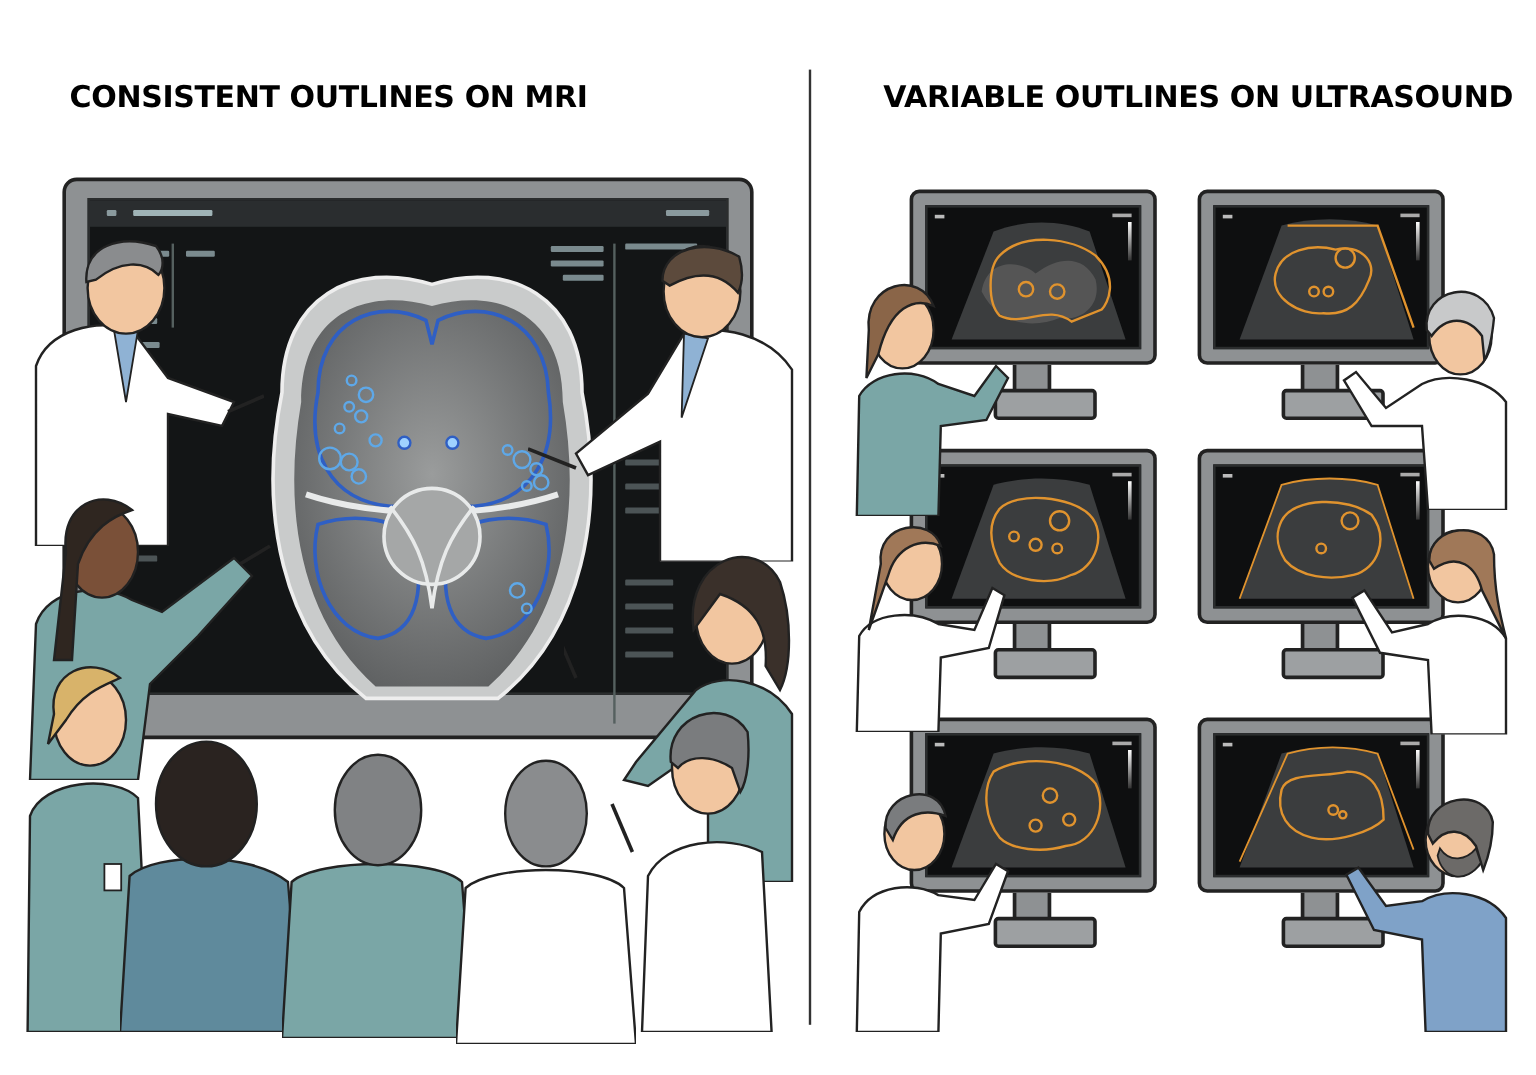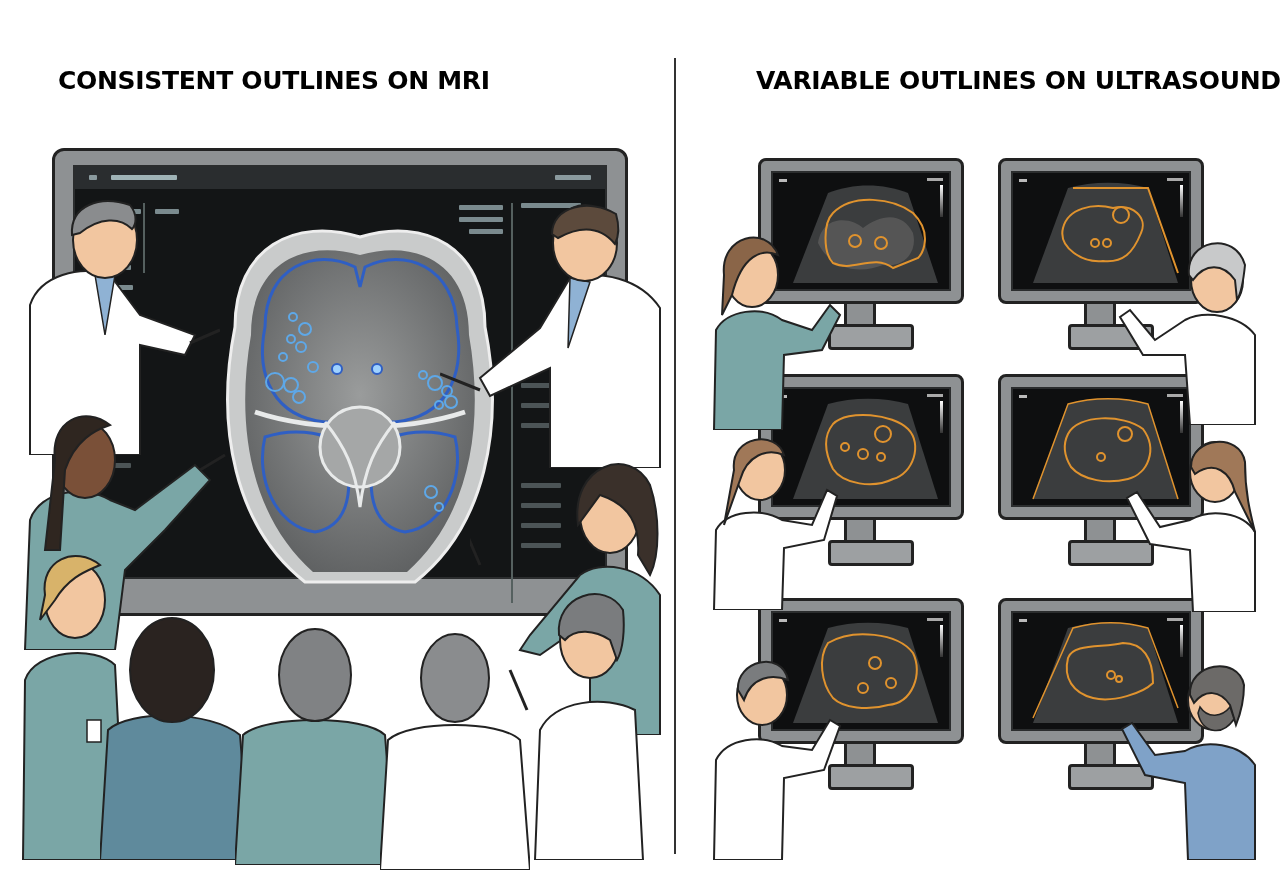--- a/index.html
+++ b/index.html
@@ -1,19 +1,19 @@
 <!DOCTYPE html>
 <html><head>
 <meta charset="utf-8">
 <style>
   html,body{margin:0;padding:0;background:#ffffff;}
   body{width:1280px;height:896px;position:relative;overflow:hidden;font-family:"DejaVu Sans","Liberation Sans",sans-serif;}
   .panel-title{position:absolute;top:66px;font-weight:bold;font-size:25px;color:#000000;letter-spacing:-0.3px;white-space:nowrap;}
   #title-left{left:58px;}
-  #title-right{left:756px;}
+  #title-right{left:736px;}
   .divider{position:absolute;left:674px;top:58px;width:2px;height:796px;background:#333;}
 
   
   .mri-monitor{position:absolute;left:52px;top:148px;width:576px;height:468px;background:#8e9193;border:3px solid #222;border-radius:12px;box-sizing:border-box;}
   .mri-screen{position:absolute;left:18px;top:14px;right:18px;bottom:34px;background:#131516;border:2px solid #2b2d2e;}
   .mri-topbar{position:absolute;left:0;right:0;top:0;height:22px;background:#2a2d2f;}
   .bar{position:absolute;height:5px;background:#7a8a8e;border-radius:1px;}
   .mri-side{position:absolute;top:36px;bottom:10px;width:80px;}
   .mri-image{position:absolute;left:120px;top:40px;width:330px;height:380px;}
 

